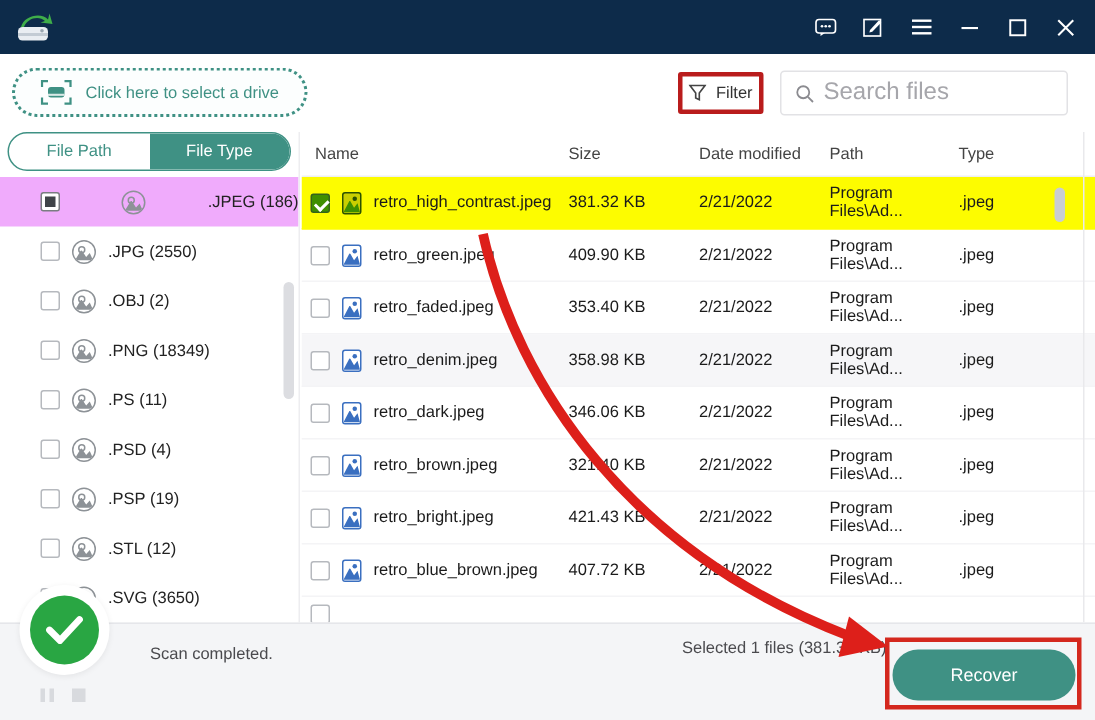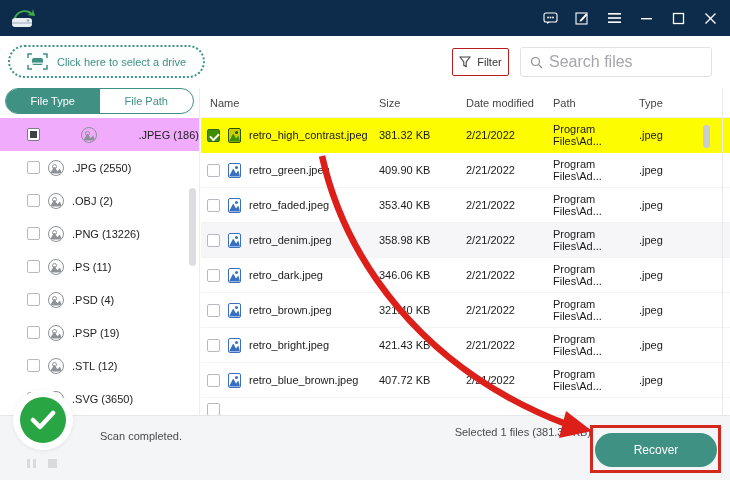--- a/index.html
+++ b/index.html
@@ -16,21 +16,21 @@
   .tb-btn { width:32px; height:30px; display:flex; align-items:center; justify-content:center; cursor:pointer; }
   .tb-btn svg { display:block; }
 
   
   .toolbar { position:absolute; top:36px; left:0; right:0; height:52px; background:#fff; }
   .drive-pill { position:absolute; left:8px; top:9px; width:197px; height:33px;
                 border:2px dotted #3f9184; border-radius:17px; background:#fcfefe;
                 display:flex; align-items:center; justify-content:center; gap:9px;
                 color:#3f9184; font-size:11px; cursor:pointer; }
   .filter-btn { position:absolute; left:452px; top:12px; width:57px; height:28px;
-                background:#fff; border:1px solid #b91c1c; border-radius:2px;
+                background:#fff; border:3px solid #b91c1c; border-radius:2px;
                 display:flex; align-items:center; justify-content:center; gap:6px;
                 font-size:11px; color:#333; cursor:pointer; }
   .search-box { position:absolute; left:520px; top:11px; width:192px; height:30px;
                 background:#fff; border:1px solid #e2e2e5; border-radius:3px;
                 display:flex; align-items:center; padding-left:9px; gap:6px; }
   .search-box input { border:none; outline:none; font-size:16px; color:#555; width:150px;
                       font-family:"Liberation Sans", sans-serif; background:transparent; }
   .search-box input::placeholder { color:#a6a6ab; }
 
   
@@ -188,22 +188,22 @@
       <svg width="13" height="13" viewBox="0 0 13 13">
           <circle cx="5.5" cy="5.5" r="4" fill="none" stroke="#8b8b90" stroke-width="1.2"></circle>
           <line x1="8.6" y1="8.6" x2="12" y2="12" stroke="#8b8b90" stroke-width="1.2"></line>
         </svg>
       <input type="text" placeholder="Search files" style="">
     </div>
   </div>
 
   <div class="sidebar">
     <div class="tabs">
+      <div class="tab">File Path</div>
       <div class="tab active">File Type</div>
-      <div class="tab">File Path</div>
     </div>
     <div class="side-list">
 
         <div class="side-item selected">
           <span class="cb ind"></span>
           <span class="pic-icon"></span>
           <span>.JPEG (186)</span>
         </div>
 
         <div class="side-item">
@@ -214,21 +214,21 @@
 
         <div class="side-item">
           <span class="cb"></span>
           <span class="pic-icon"></span>
           <span>.OBJ (2)</span>
         </div>
 
         <div class="side-item">
           <span class="cb"></span>
           <span class="pic-icon"></span>
-          <span>.PNG (13226)</span>
+          <span>.PNG (18349)</span>
         </div>
 
         <div class="side-item">
           <span class="cb"></span>
           <span class="pic-icon"></span>
           <span>.PS (11)</span>
         </div>
 
         <div class="side-item">
           <span class="cb"></span>

